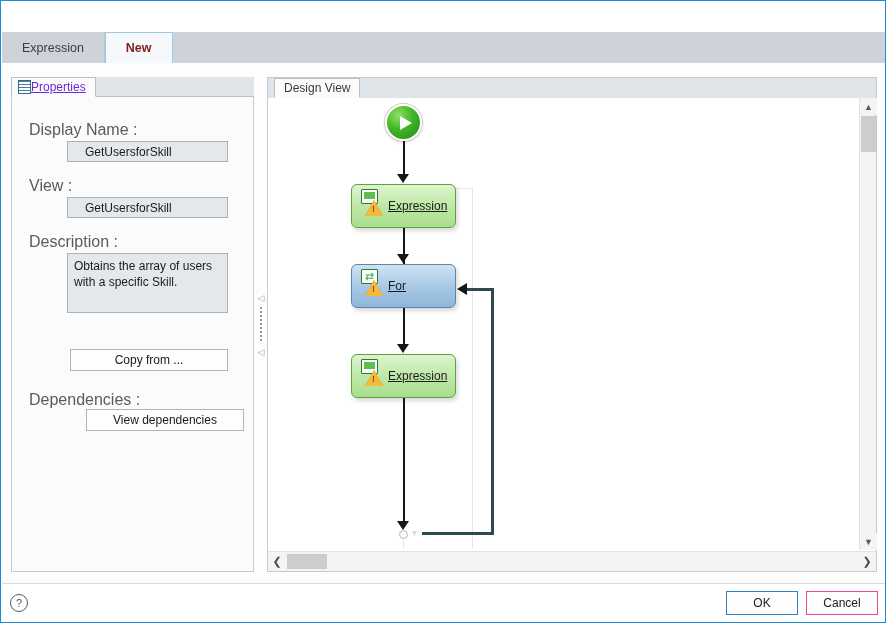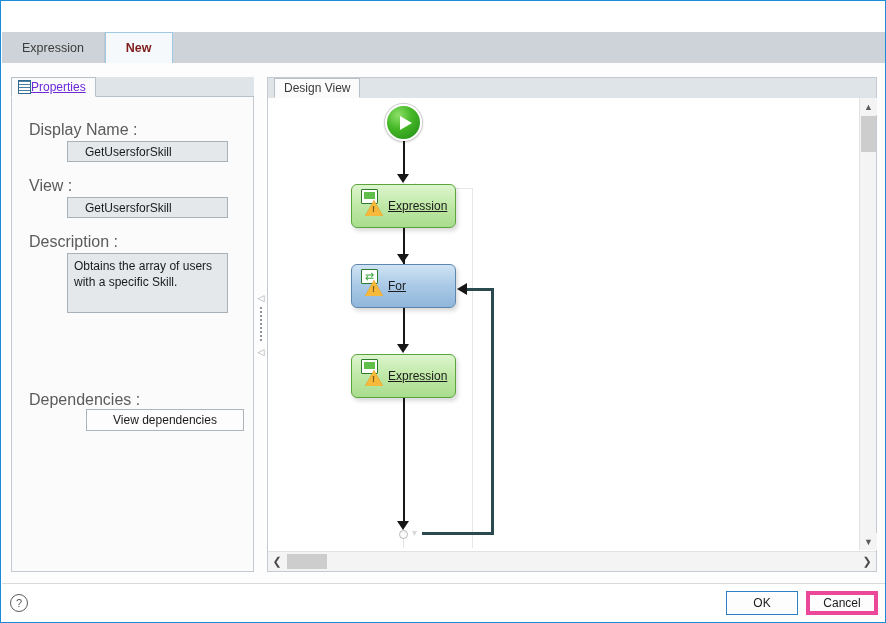--- a/index.html
+++ b/index.html
@@ -391,21 +391,21 @@
     border-radius: 50%;
     border: 1.3px solid #5a5a5a;
     display: flex; align-items: center; justify-content: center;
     font-size: 11px; color: #5a5a5a;
     cursor: default;
   }
   .dlg-btn {
     position: absolute; top: 7px;
     width: 72px; height: 24px;
     background: #fdfdfd;
-    border: 4px solid #ec4899;
+    border: 1px solid #ec4899;
     font-size: 12px;
     color: #1a1a1a;
     font-family: "Liberation Sans", sans-serif;
     cursor: default;
   }
   .dlg-btn.primary {
     border: 1px solid #2f7fc4;
     box-shadow: inset 0 0 0 1px #ffffff;
   }
   .btn-ok { right: 88px; }
@@ -436,20 +436,21 @@
       <div class="panel-body">
         <span class="field-label" style="left:17px; top:24px;">Display Name :</span>
         <input class="field-input" style="left: 55px; top: 44px; width: 161px; height: 21px;" value="GetUsersforSkill">
 
         <span class="field-label" style="left:17px; top:80px;">View :</span>
         <input class="field-input" style="left: 55px; top: 100px; width: 161px; height: 21px;" value="GetUsersforSkill">
 
         <span class="field-label" style="left:17px; top:136px;">Description :</span>
         <textarea class="field-textarea" style="left: 55px; top: 156px; width: 161px; height: 60px;">Obtains the array of users with a specific Skill.</textarea>
 
+        <button class="panel-btn" style="left:58px; top:252px; width:158px; height:22px;">Copy from ...</button>
 
         <span class="field-label" style="left:17px; top:294px;">Dependencies :</span>
         <button class="panel-btn" style="left:58px; top:312px; width:158px; height:22px;margin-left:16px;">View dependencies</button>
       </div>
     </div>
 
     <div class="splitter">
       <span class="split-arrow">◁</span>
       <span class="split-grip"></span>
       <span class="split-arrow">◁</span>

